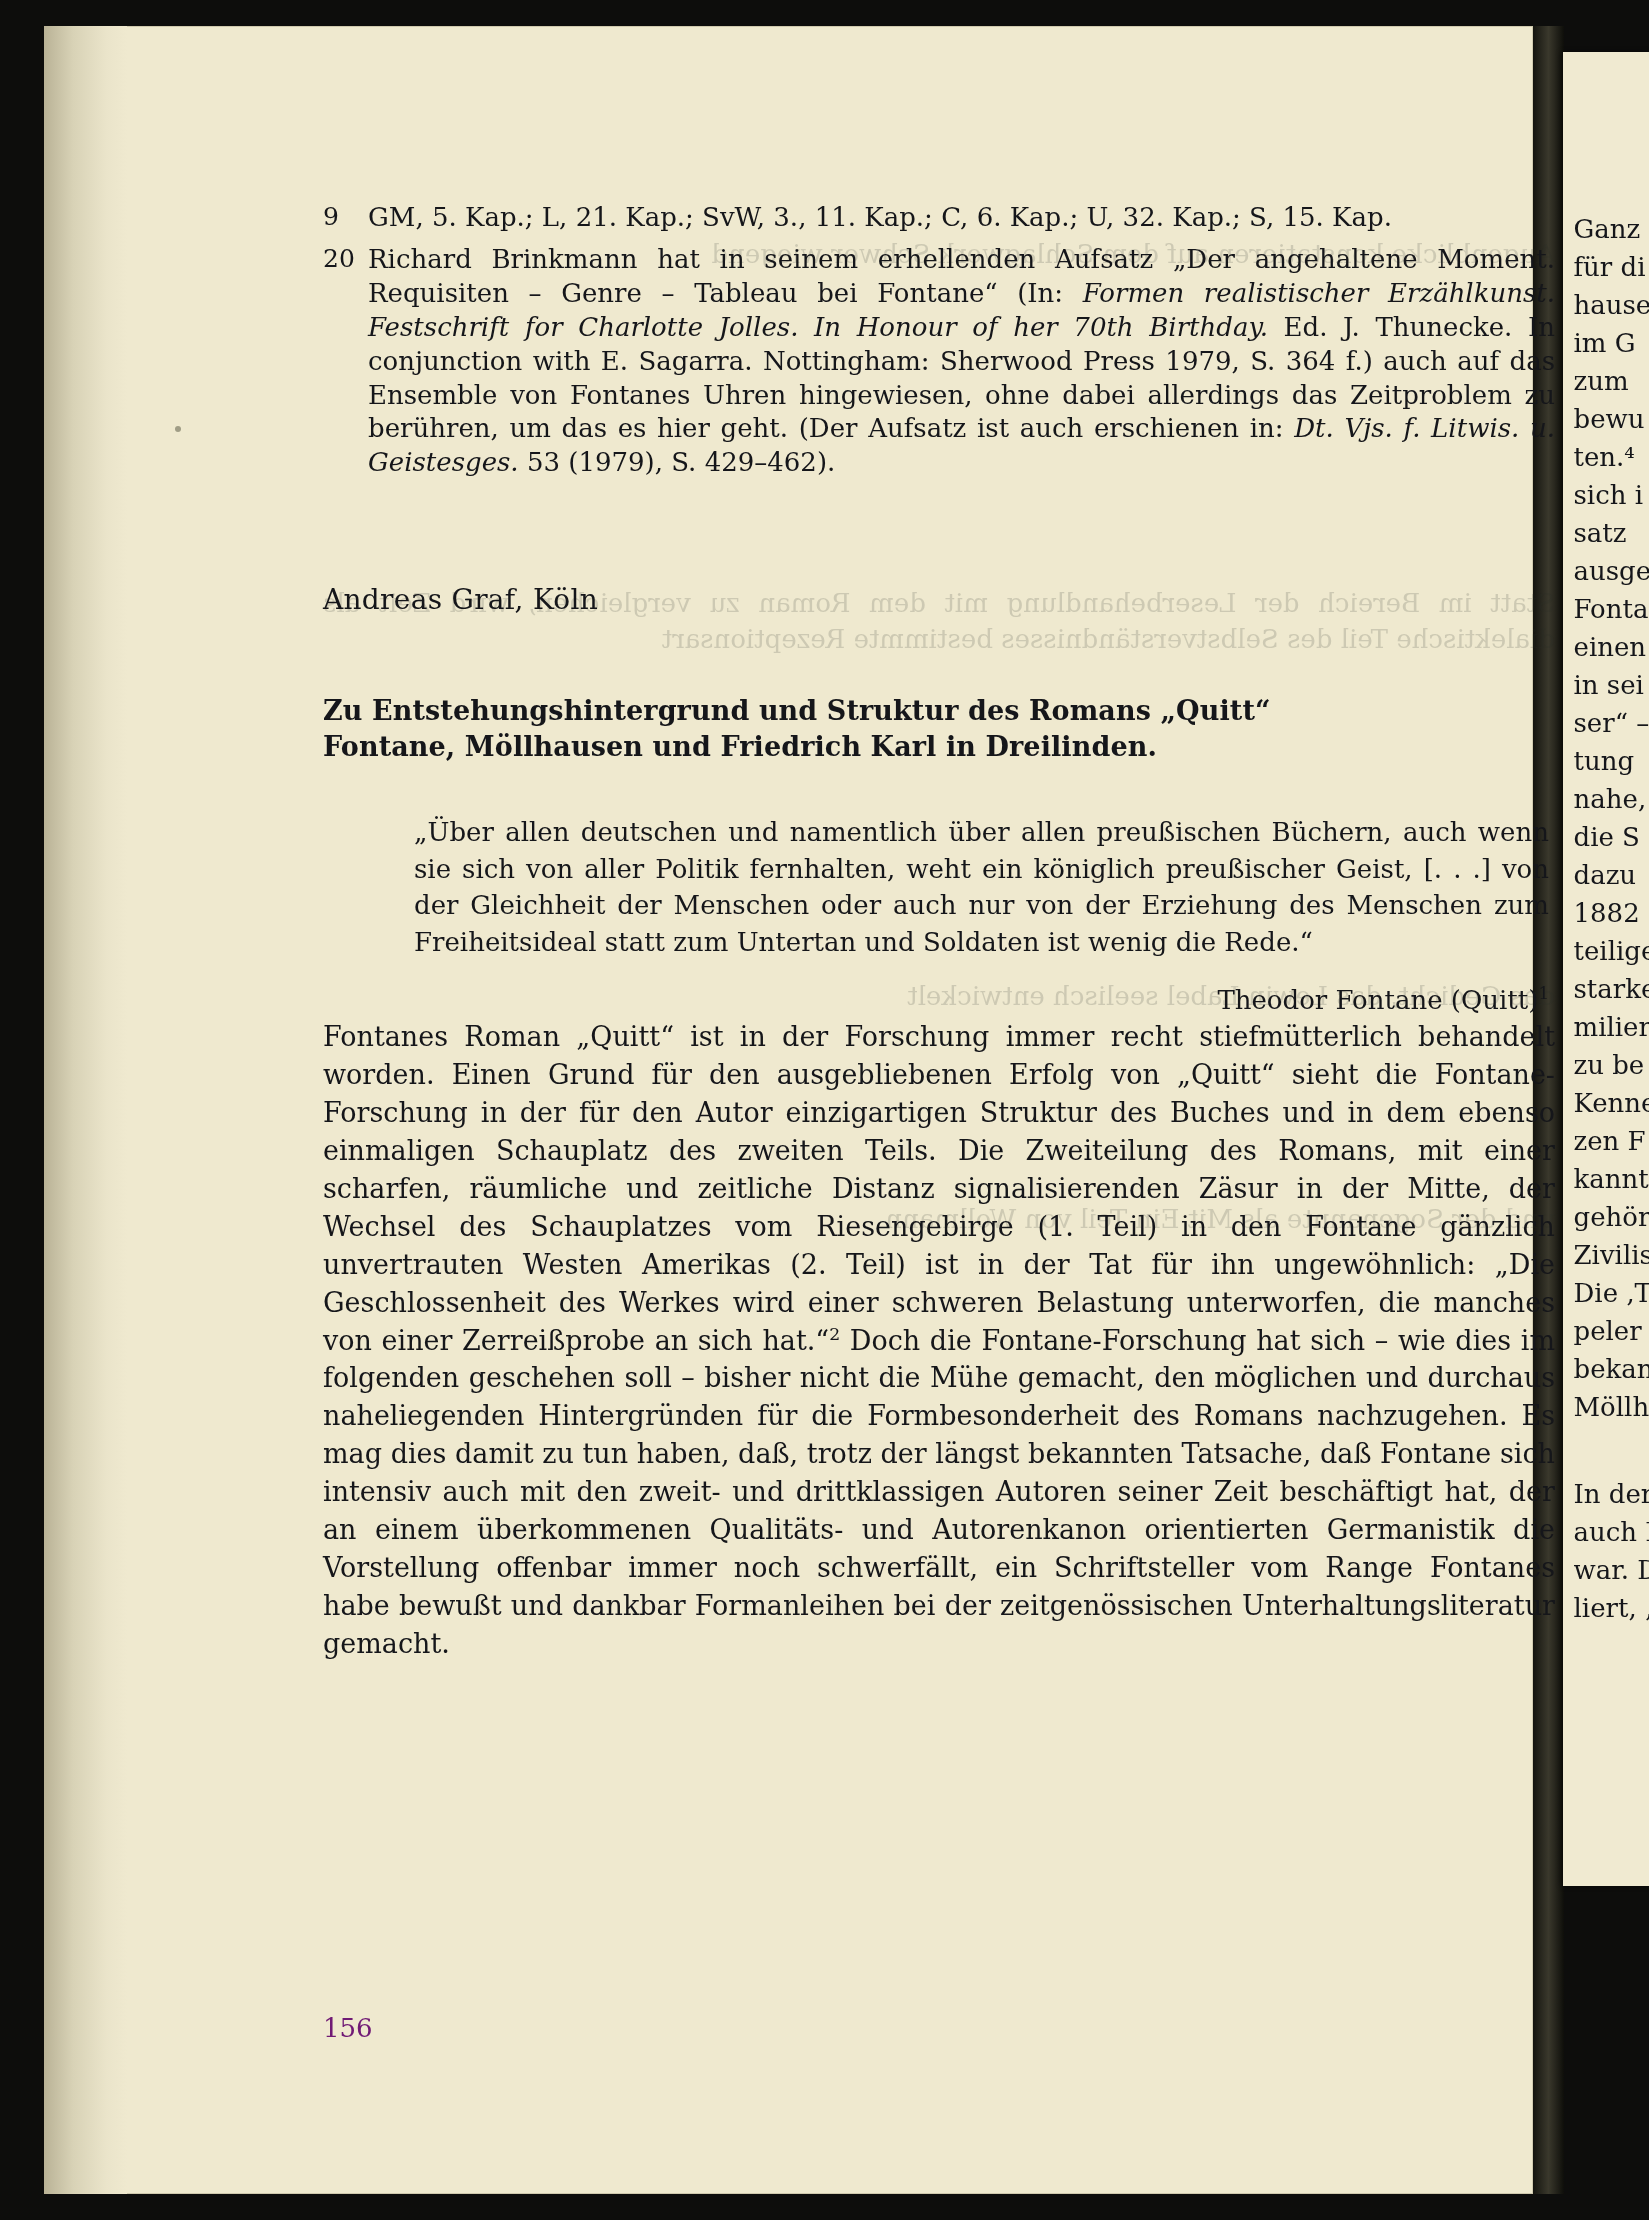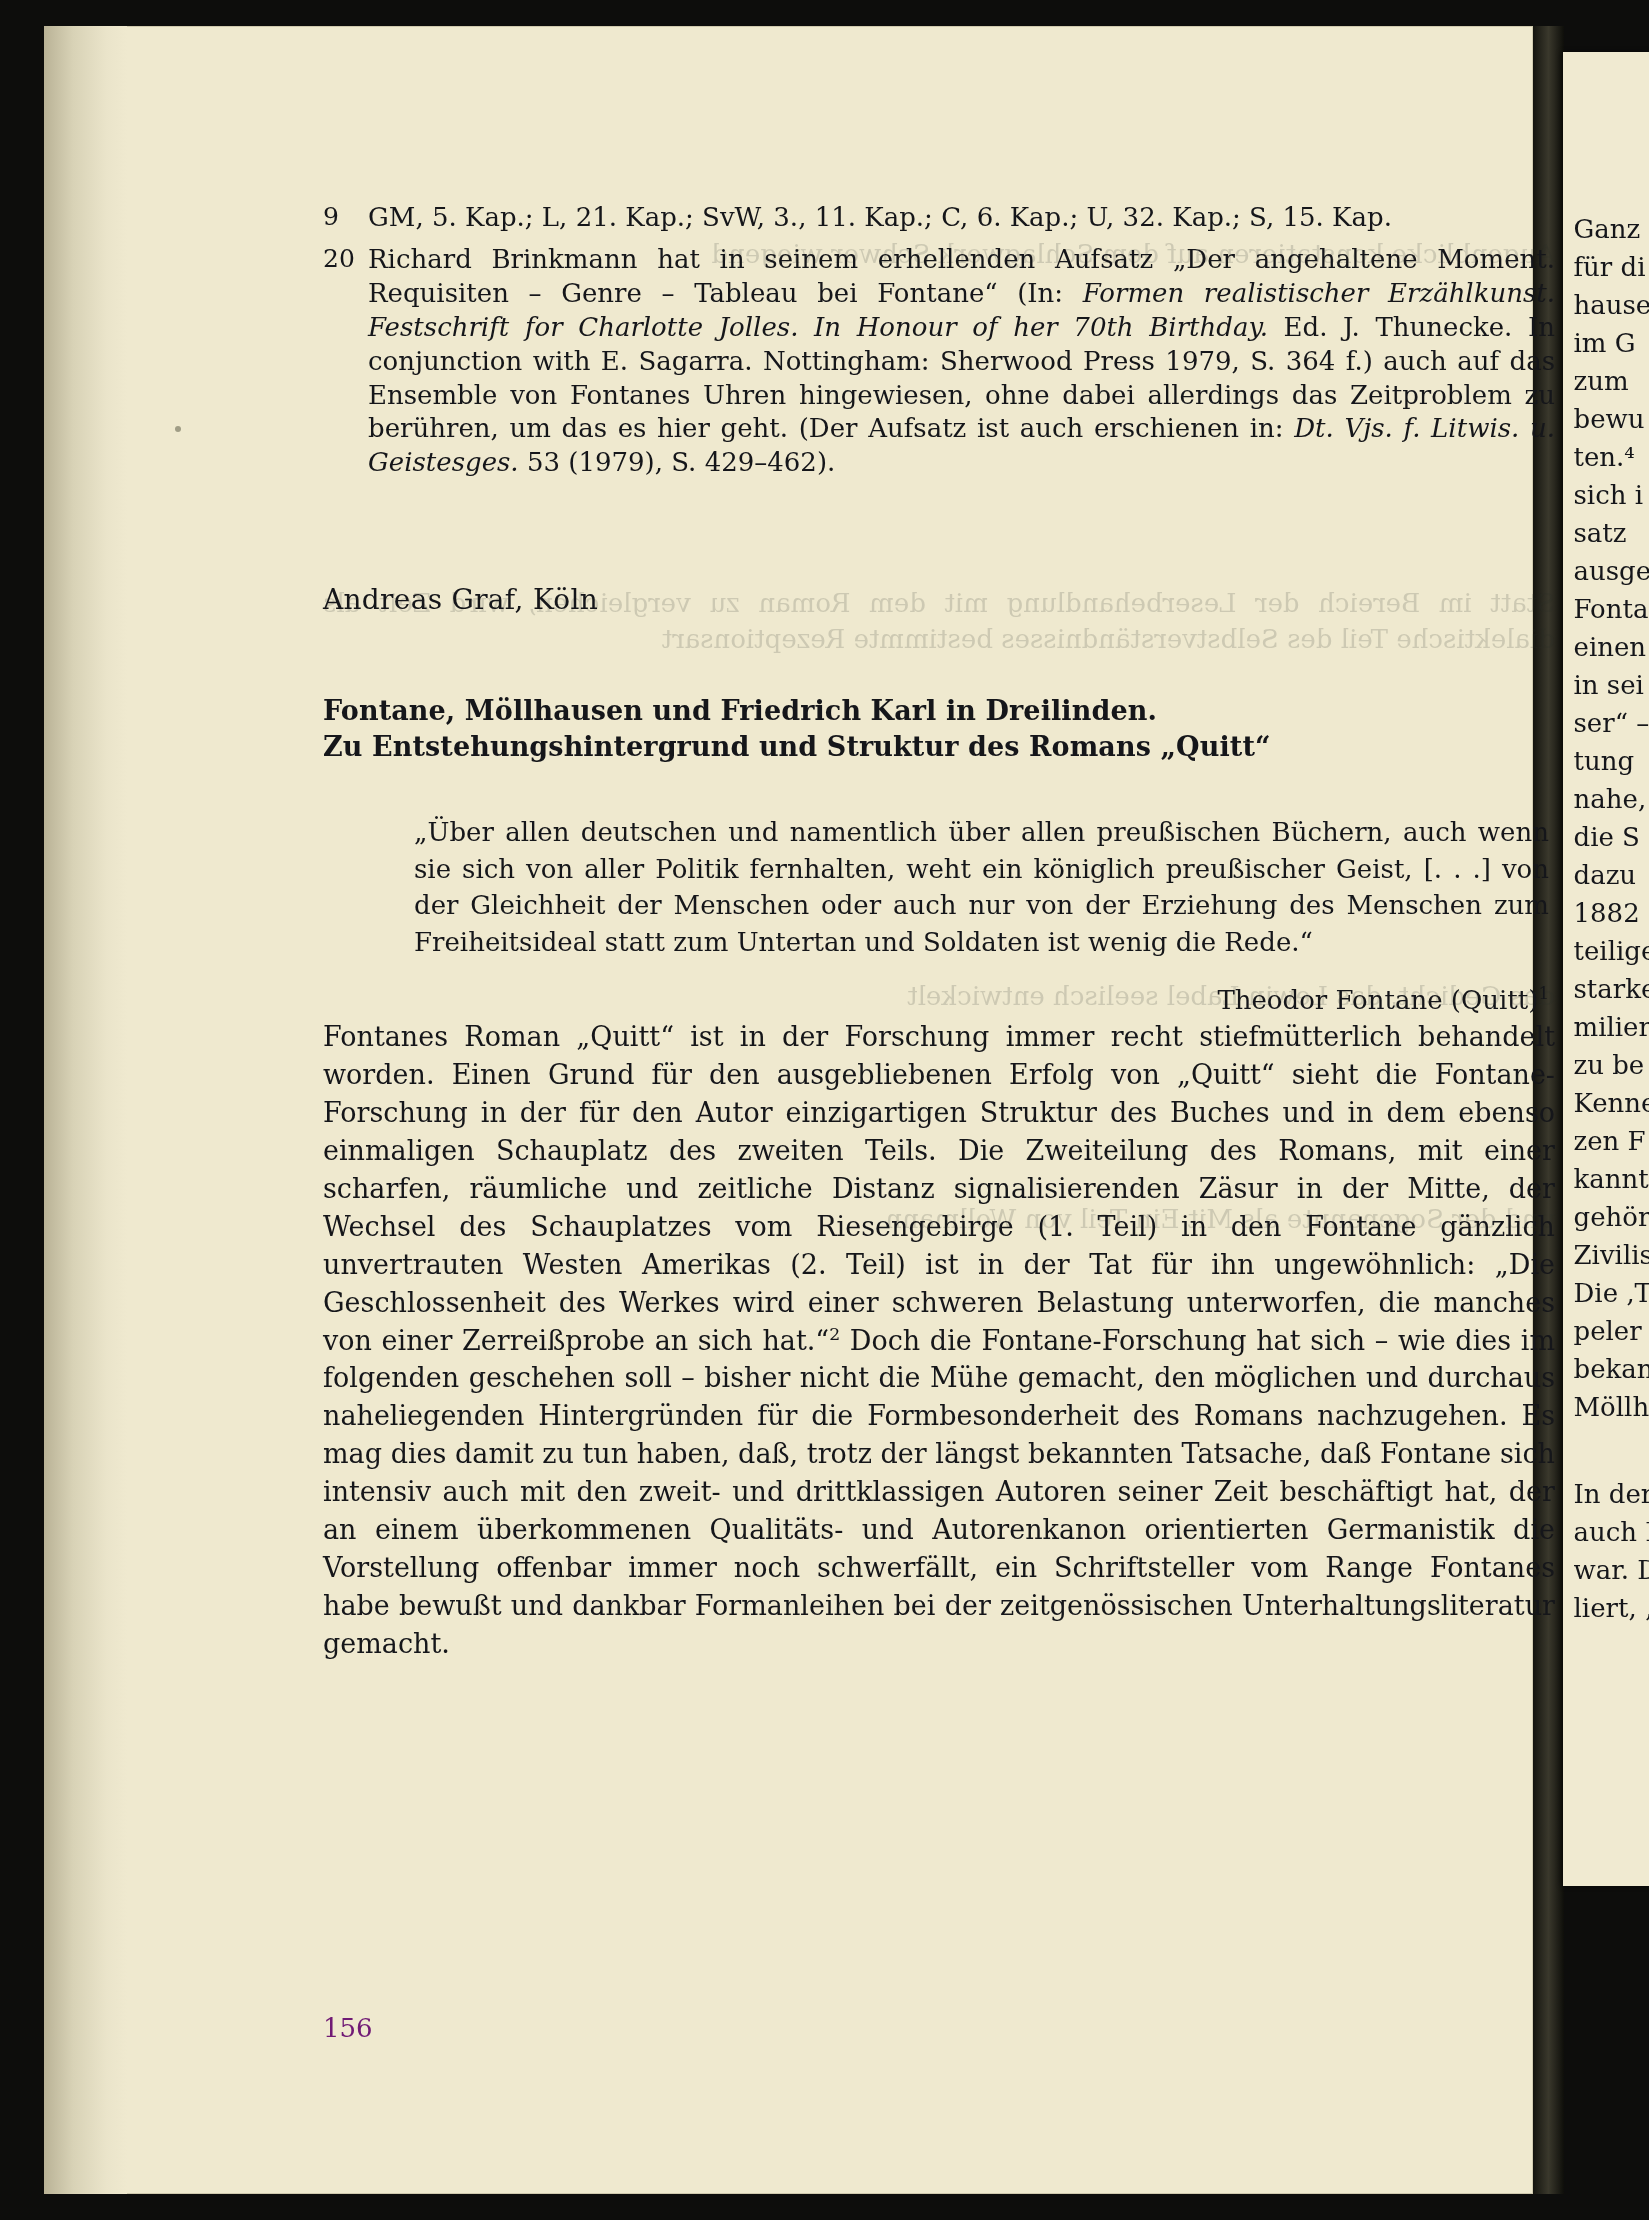--- a/index.html
+++ b/index.html
@@ -204,22 +204,22 @@
       <div class="fn">
         <div class="fn-num">20</div>
         <div class="fn-body"><span>Richard Brinkmann hat in seinem erhellenden Aufsatz „Der angehaltene Moment. Requisiten – Genre – Tableau bei Fontane“ (In: </span><i>Formen realistischer Erzählkunst. Festschrift for Charlotte Jolles. In Honour of her 70th Birthday.</i><span> Ed. J. Thunecke. In conjunction with E. Sagarra. Nottingham: Sherwood Press 1979, S. 364 f.) auch auf das Ensemble von Fontanes Uhren hingewiesen, ohne dabei allerdings das Zeitproblem zu berühren, um das es hier geht. (Der Aufsatz ist auch erschienen in: </span><i>Dt. Vjs. f. Litwis. u. Geistesges.</i><span> 53 (1979), S. 429–462).</span></div>
       </div>
 
     </div>
 
     <div class="author">Andreas Graf, Köln</div>
 
     <div class="art-title">
+      <div>Zu Entstehungshintergrund und Struktur des Romans „Quitt“</div>
       <div>Fontane, Möllhausen und Friedrich Karl in Dreilinden.</div>
-      <div>Zu Entstehungshintergrund und Struktur des Romans „Quitt“</div>
     </div>
 
     <div class="motto">
       <div>„Über allen deutschen und namentlich über allen preußischen Büchern, auch wenn sie sich von aller Politik fernhalten, weht ein königlich preußischer Geist, [. . .] von der Gleichheit der Menschen oder auch nur von der Erziehung des Menschen zum Freiheitsideal statt zum Untertan und Soldaten ist wenig die Rede.“</div>
       <div class="motto-attr"><span>Theodor Fontane (Quitt)</span><sup>1</sup></div>
     </div>
 
     <div class="body-text"><span>Fontanes Roman „Quitt“ ist in der Forschung immer recht stiefmütterlich behandelt worden. Einen Grund für den ausgebliebenen Erfolg von „Quitt“ sieht die Fontane-Forschung in der für den Autor einzigartigen Struktur des Buches und in dem ebenso einmaligen Schauplatz des zweiten Teils. Die Zweiteilung des Romans, mit einer scharfen, räumliche und zeitliche Distanz signalisierenden Zäsur in der Mitte, der Wechsel des Schauplatzes vom Riesengebirge (1. Teil) in den Fontane gänzlich unvertrauten Westen Amerikas (2. Teil) ist in der Tat für ihn ungewöhnlich: „Die Geschlossenheit des Werkes wird einer schweren Belastung unterworfen, die manches von einer Zerreißprobe an sich hat.“</span><sup>2</sup><span> Doch die Fontane-Forschung hat sich – wie dies im folgenden geschehen soll – bisher nicht die Mühe gemacht, den möglichen und durchaus naheliegenden Hintergründen für die Formbesonderheit des Romans nachzugehen. Es mag dies damit zu tun haben, daß, trotz der längst bekannten Tatsache, daß Fontane sich intensiv auch mit den zweit- und drittklassigen Autoren seiner Zeit beschäftigt hat, der an einem überkommenen Qualitäts- und Autorenkanon orientierten Germanistik die Vorstellung offenbar immer noch schwerfällt, ein Schriftsteller vom Range Fontanes habe bewußt und dankbar Formanleihen bei der zeitgenössischen Unterhaltungsliteratur gemacht.</span></div>
 
   </div>

